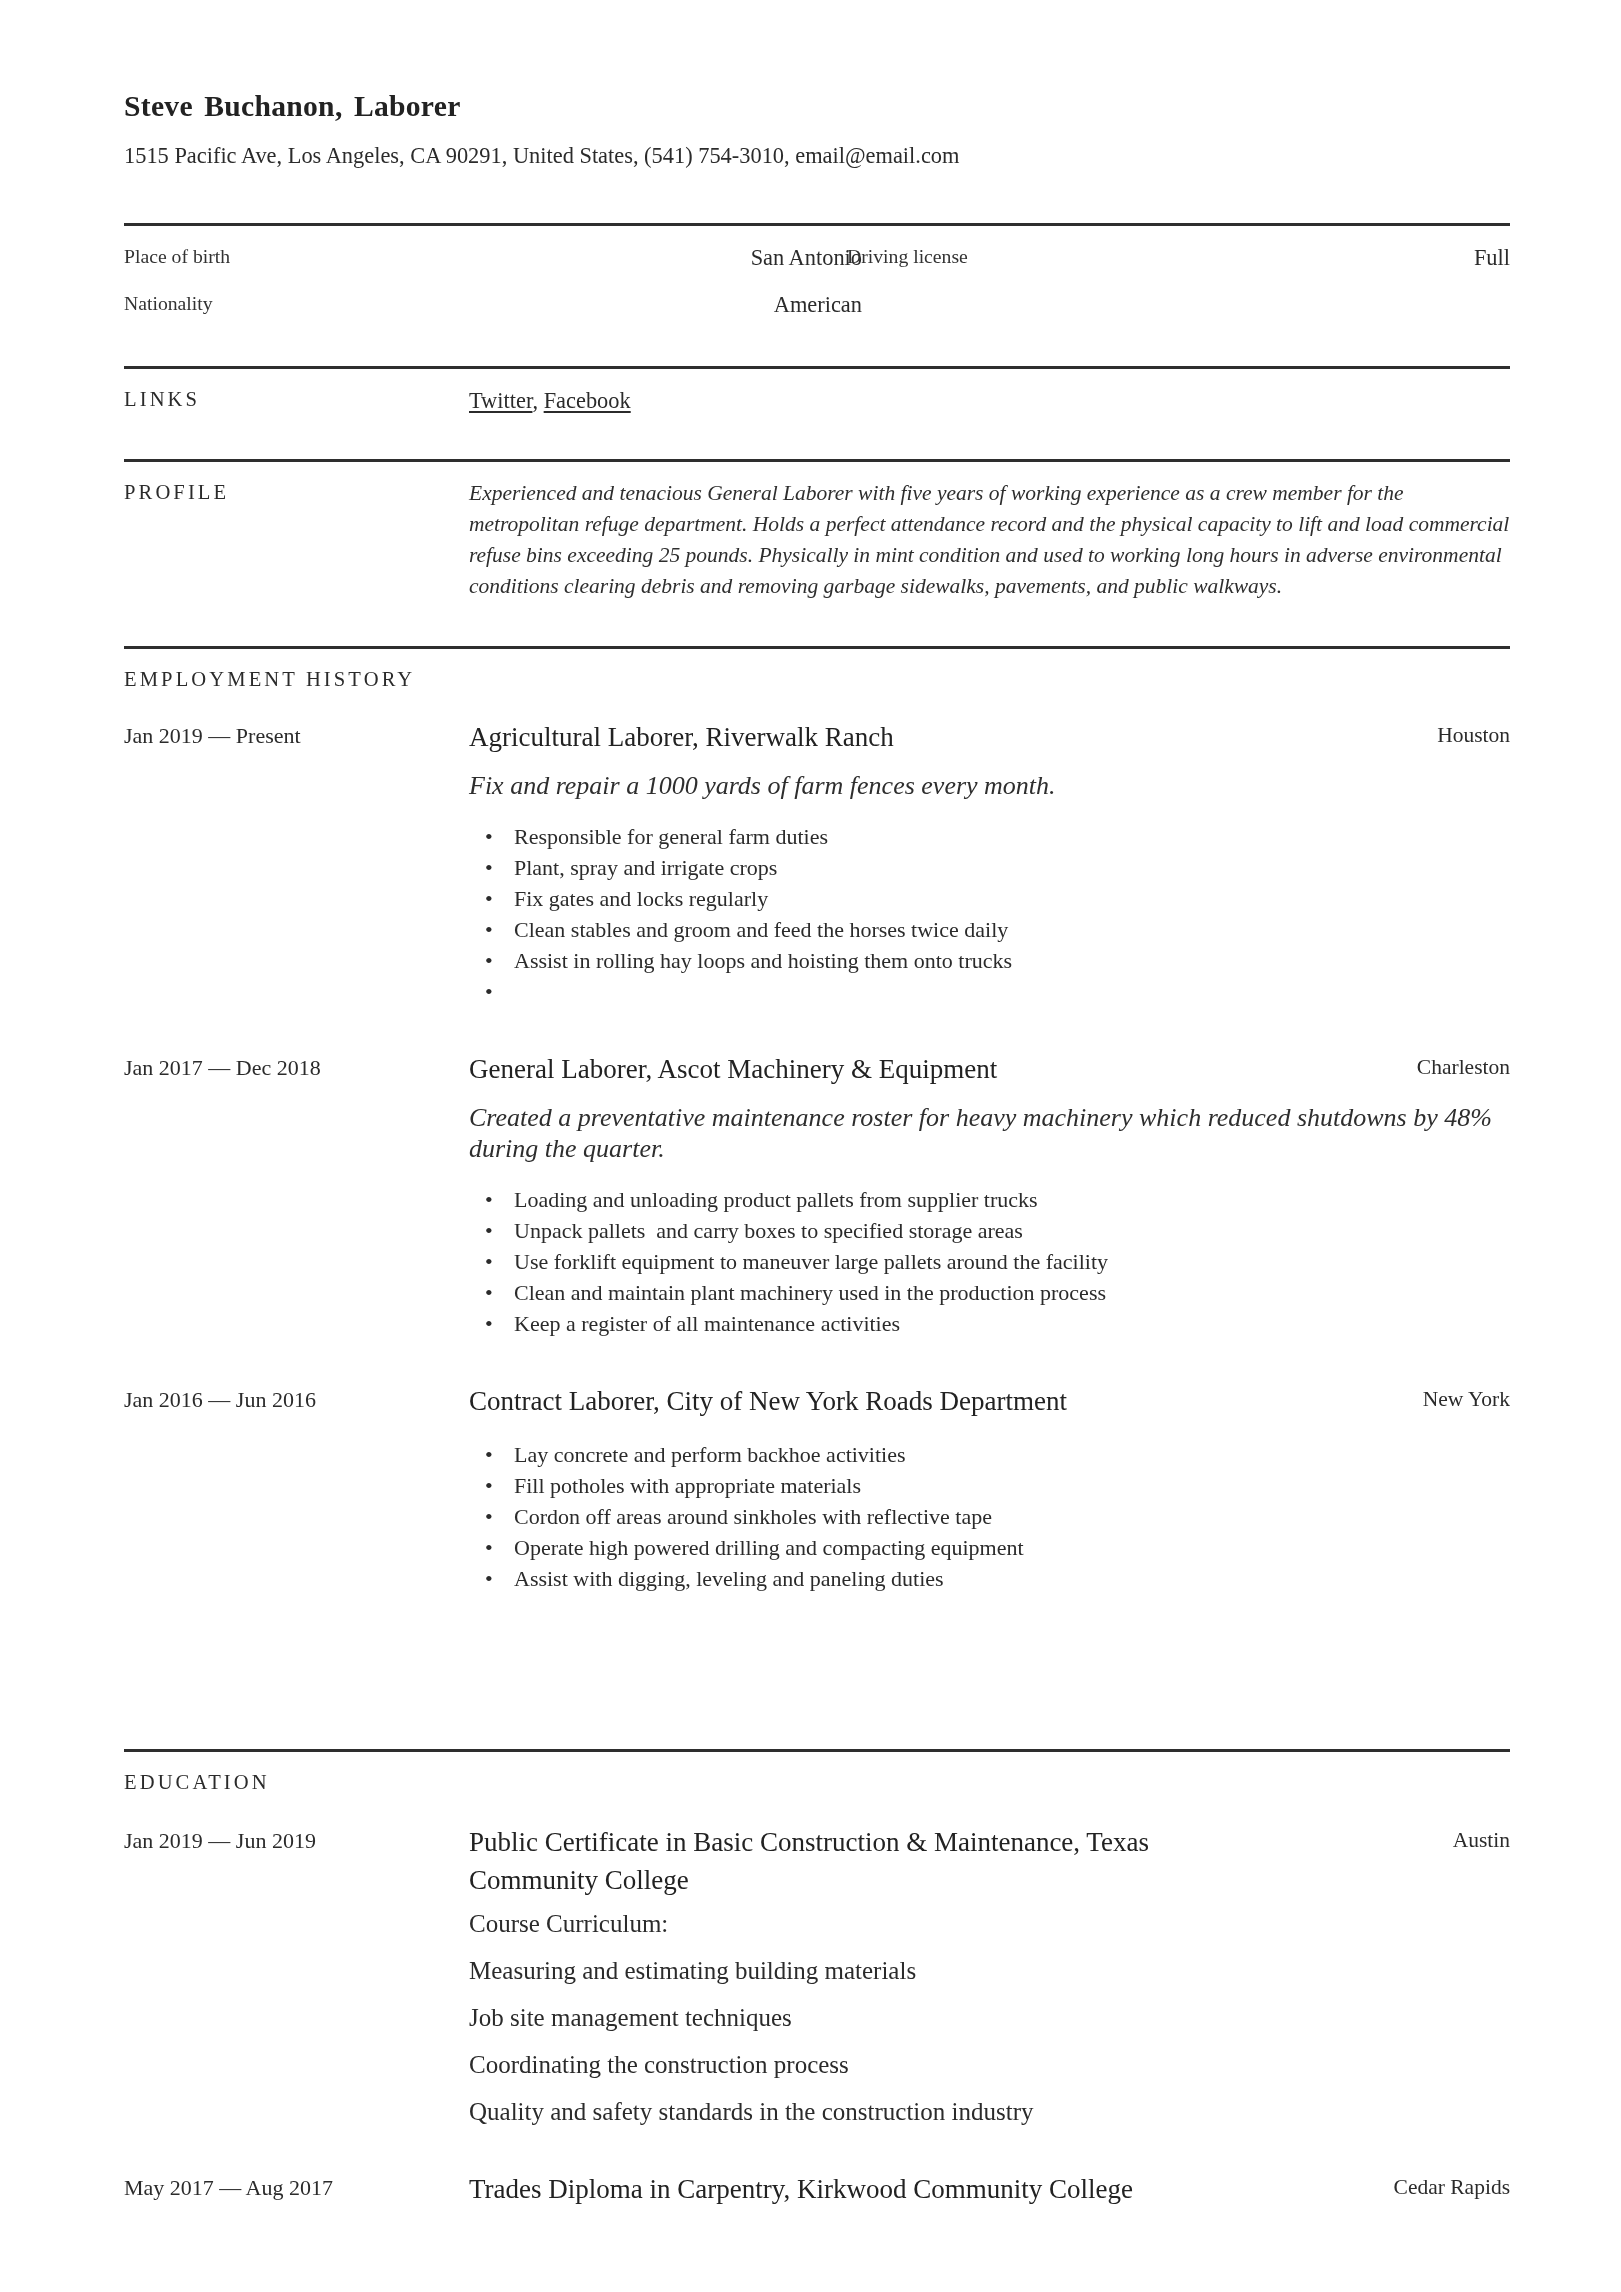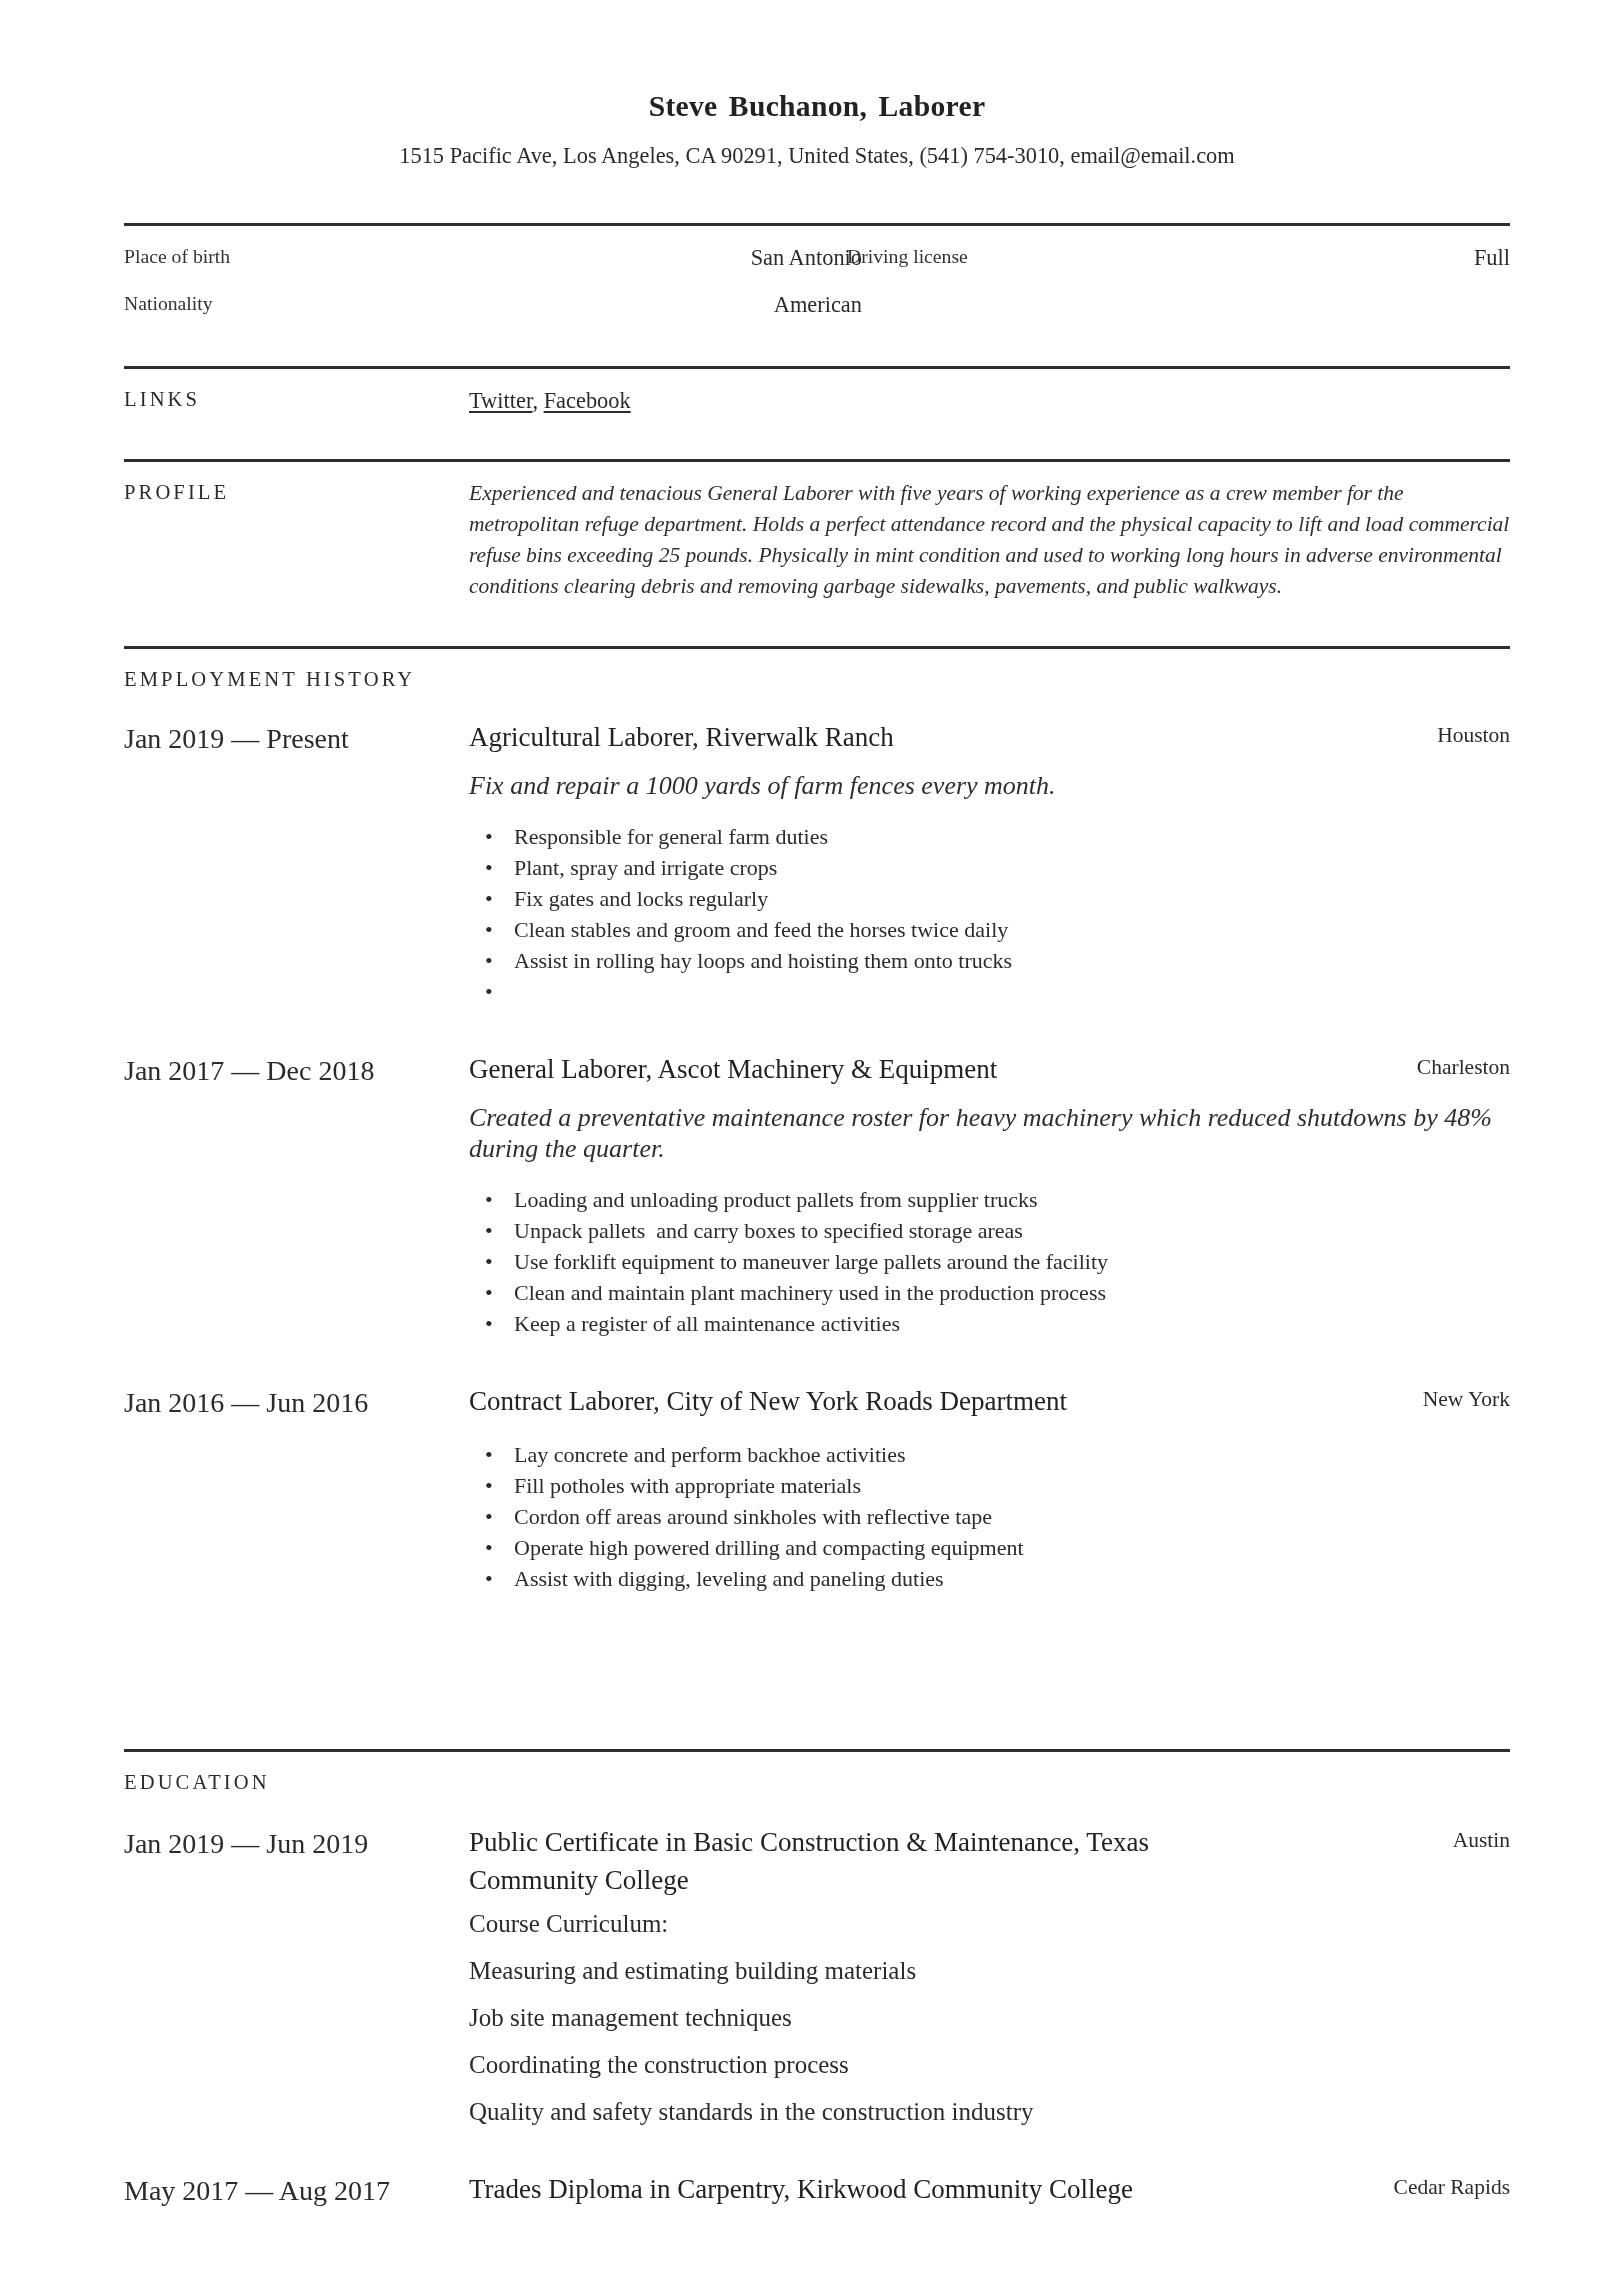--- a/index.html
+++ b/index.html
@@ -15,21 +15,21 @@
       color: #2b2b2b;
       overflow: hidden;
     }
     .page {
       position: absolute;
       left: 124px;
       top: 0;
       width: 1386px;
     }
     .header {
-      text-align: center;
+      text-align: left;
       padding-top: 90px;
     }
     .name {
       font-size: 29.6px;
       font-weight: bold;
       color: #222;
       letter-spacing: 0.3px;
       word-spacing: 3.6px;
     }
     .contact {
@@ -94,21 +94,21 @@
     }
     .entry {
       position: absolute;
       left: 0;
       width: 100%;
     }
     .entry-date {
       position: absolute;
       left: 0;
       top: 0;
-      font-size: 28px;
+      font-size: 22px;
       color: #2b2b2b;
     }
     .entry-city {
       position: absolute;
       right: 0;
       top: 0;
       font-size: 21.5px;
       color: #2b2b2b;
     }
     .entry-title {

